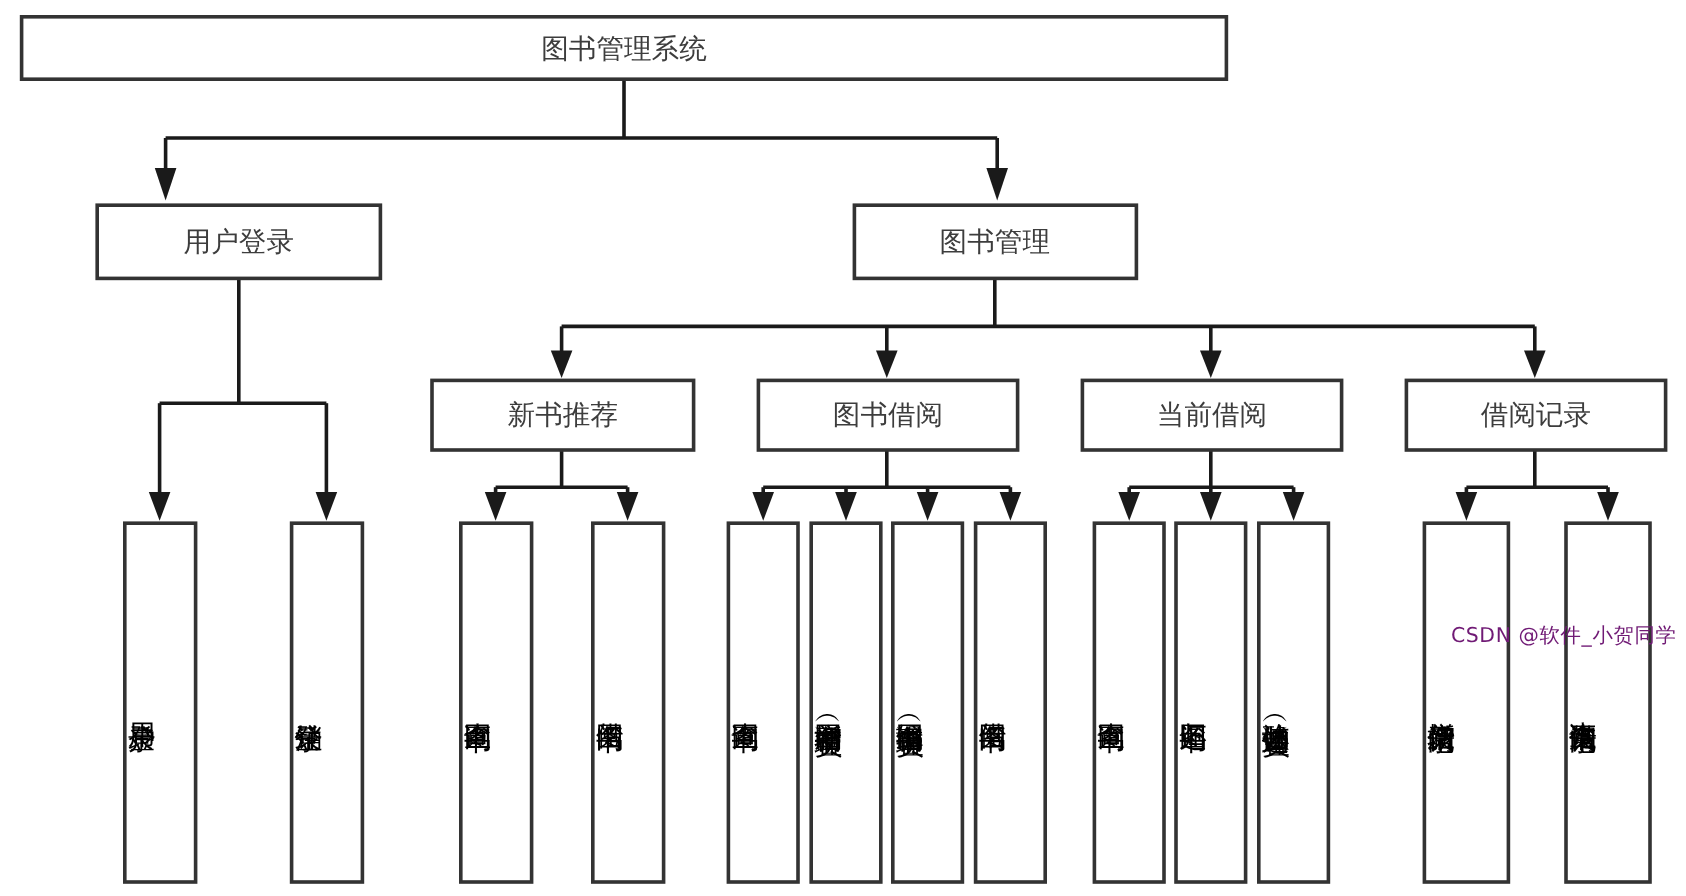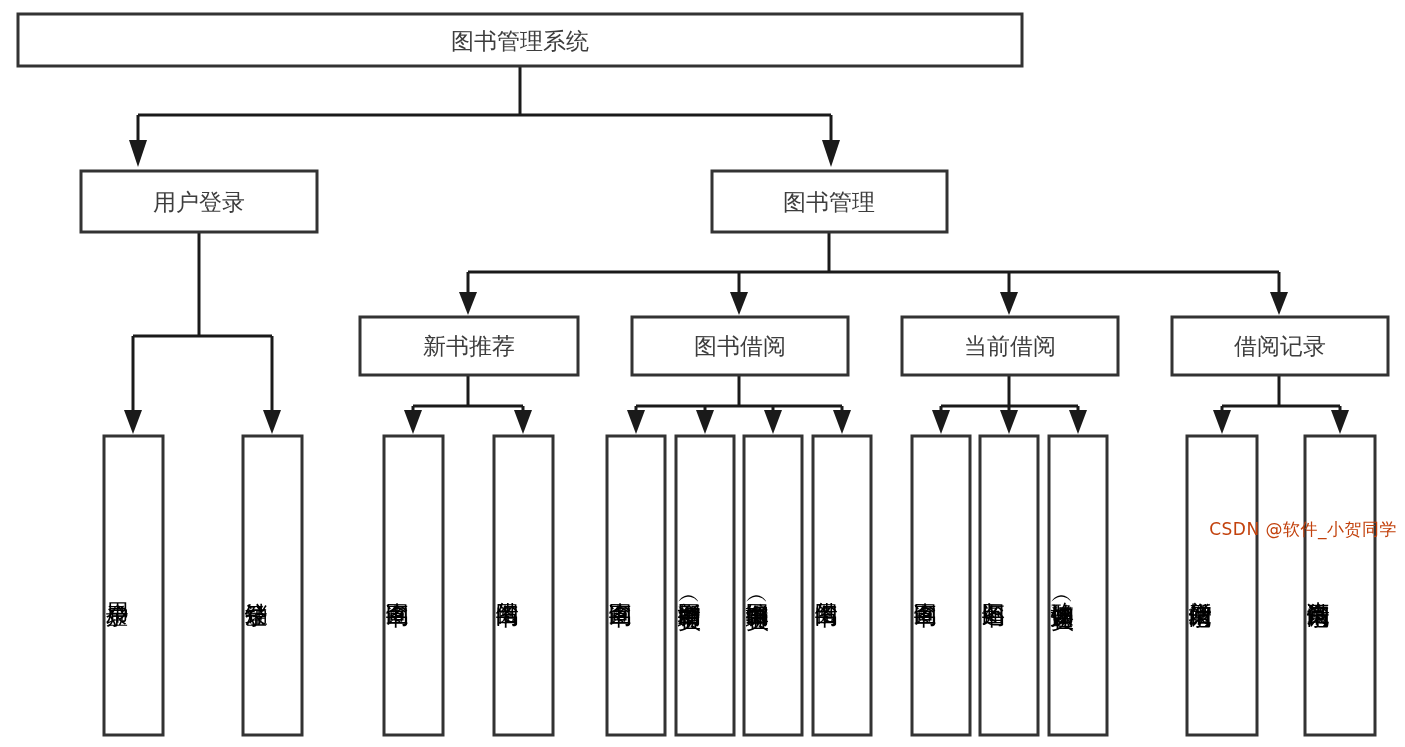--- a/index.html
+++ b/index.html
@@ -71,21 +71,21 @@
   .vlabel-wrap.center .node-label-v {
     align-items: center;
     padding-top: 0;
   }
   .watermark {
     position: absolute;
     right: 8px;
     bottom: 3px;
     font-family: "DejaVu Sans", "Liberation Sans", sans-serif;
     font-size: 17px;
-    color: #c2410c;
+    color: #701a75;
     white-space: nowrap;
     letter-spacing: 0.5px;
     margin-top: 32px;
   }
 </style>
 </head>
 <body>
 
 <div id="diagram-root">
 

